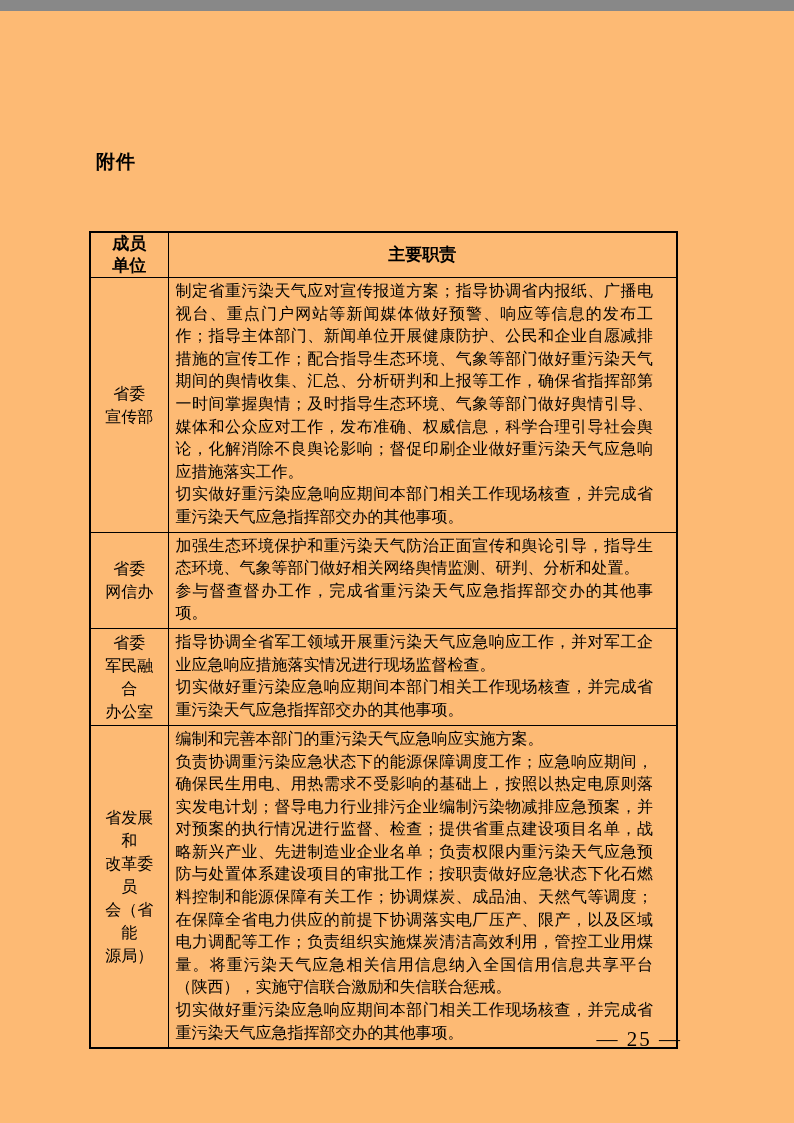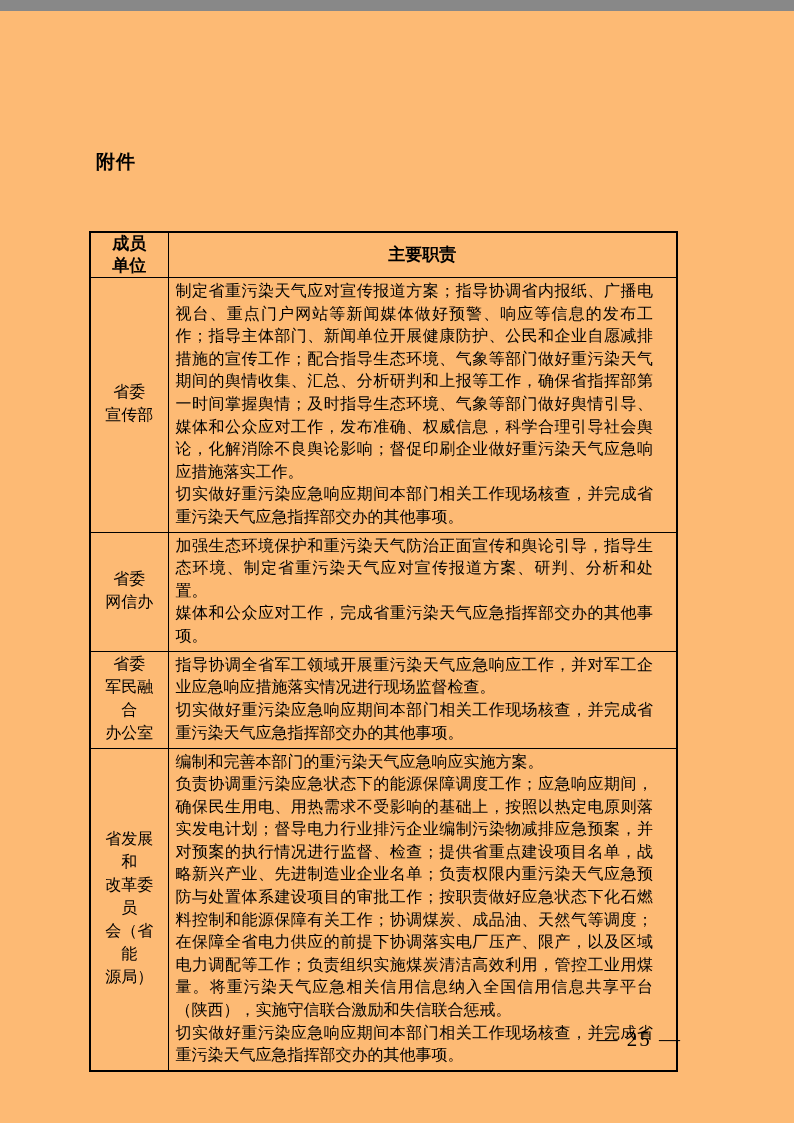--- a/index.html
+++ b/index.html
@@ -57,21 +57,20 @@
     line-height: 22px;
     white-space: pre-line;
   }
   tr.header-row { height: 43px; }
   td.unit-cell {
     font-size: 16px;
     text-align: center;
     line-height: 23px;
     white-space: pre-line;
     padding: 2px 10px;
-    font-family: Liberation Mono, monospace;
   }
   td.duty-cell {
     font-size: 16px;
     line-height: 22.6px;
     text-align: justify;
     padding: 2px 23px 3px 7px;
   }
   td.duty-cell p { margin: 0; }
   tr.r0 { height: 227px; }
   tr.r1 { height: 76px; }
@@ -113,22 +112,22 @@
         <td class="duty-cell">
           <p>制定省重污染天气应对宣传报道方案；指导协调省内报纸、广播电视台、重点门户网站等新闻媒体做好预警、响应等信息的发布工作；指导主体部门、新闻单位开展健康防护、公民和企业自愿减排措施的宣传工作；配合指导生态环境、气象等部门做好重污染天气期间的舆情收集、汇总、分析研判和上报等工作，确保省指挥部第一时间掌握舆情；及时指导生态环境、气象等部门做好舆情引导、媒体和公众应对工作，发布准确、权威信息，科学合理引导社会舆论，化解消除不良舆论影响；督促印刷企业做好重污染天气应急响应措施落实工作。</p>
           <p>切实做好重污染应急响应期间本部门相关工作现场核查，并完成省重污染天气应急指挥部交办的其他事项。</p>
         </td>
       </tr>
 
       <tr class="r1">
         <td class="unit-cell">省委
 网信办</td>
         <td class="duty-cell">
-          <p>加强生态环境保护和重污染天气防治正面宣传和舆论引导，指导生态环境、制定省重污染天气应对宣传报道方案、研判、分析和处置。</p>
-          <p>媒体和公众应对工作，完成省重污染天气应急指挥部交办的其他事项。</p>
+          <p>加强生态环境保护和重污染天气防治正面宣传和舆论引导，指导生态环境、气象等部门做好相关网络舆情监测、研判、分析和处置。</p>
+          <p>参与督查督办工作，完成省重污染天气应急指挥部交办的其他事项。</p>
         </td>
       </tr>
 
       <tr class="r2">
         <td class="unit-cell">省委
 军民融合
 办公室</td>
         <td class="duty-cell">
           <p>指导协调全省军工领域开展重污染天气应急响应工作，并对军工企业应急响应措施落实情况进行现场监督检查。</p>
           <p>切实做好重污染应急响应期间本部门相关工作现场核查，并完成省重污染天气应急指挥部交办的其他事项。</p>

